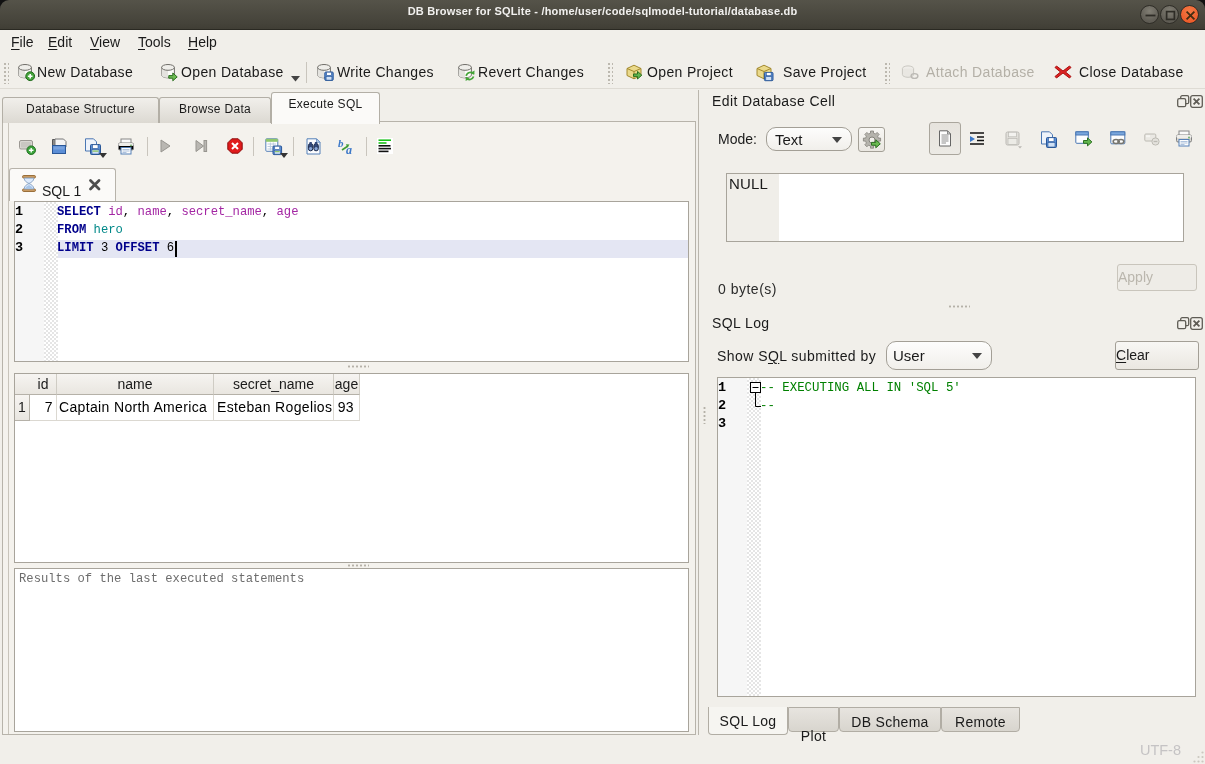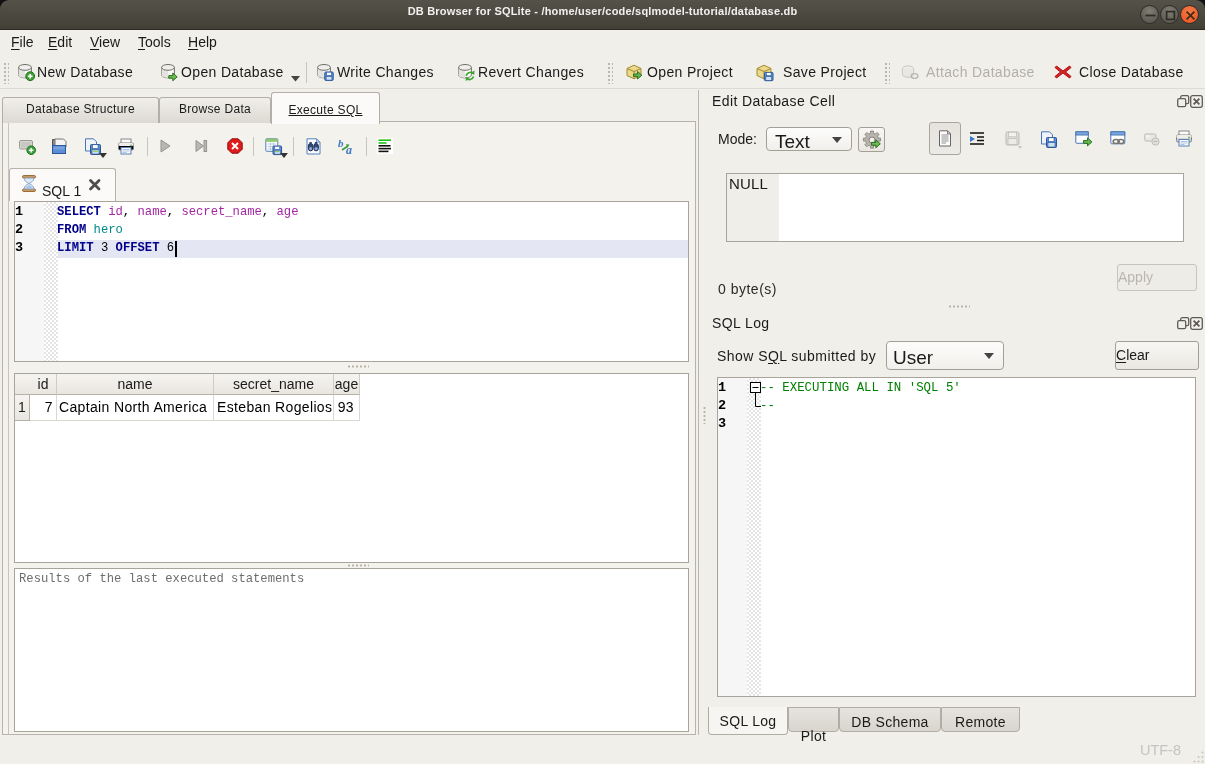--- a/index.html
+++ b/index.html
@@ -33,21 +33,21 @@
   background-image:radial-gradient(circle, #bcb8af 1.1px, transparent 1.3px);
   background-size:4px 4px; background-position:0 0; }
 .dis { color:#b4b0a7; }
 
 
 .maintab { position:absolute; top:97px; height:26px; background:linear-gradient(#f1efeb,#dcd9d2);
   border:1px solid #b3afa6; border-bottom:none; border-radius:3px 3px 0 0;
   font-size:12px; color:#1a1a1a; text-align:center; z-index:3; letter-spacing:0.3px; }
 .maintab.active { top:92px; height:32px; background:#fbfaf8; z-index:5; }
 .maintab span { display:block; margin-top:4px; }
-.maintab.active span { margin-top:10px;text-decoration:underline; }
+.maintab.active span { margin-top:4px; }
 
 
 #pane { position:absolute; left:2px; top:121px; width:694px; height:614px;
   background:#f4f2ed; border:1px solid #b7b3aa; }
 
 .icon { position:absolute; overflow:visible; }
 
 
 #sqltab { position:absolute; left:6px; top:46px; width:107px; height:33px; background:#fbfaf8;
   border:1px solid #b7b3aa; border-bottom:none; border-radius:3px 3px 0 0; z-index:2; }
@@ -81,21 +81,21 @@
 
 
 .hdots { position:absolute; width:22px; height:3px;
   background-image:radial-gradient(circle, #b5b1a8 1px, transparent 1.2px); background-size:4px 3px; }
 .vdots { position:absolute; width:3px; height:22px;
   background-image:radial-gradient(circle, #b5b1a8 1px, transparent 1.2px); background-size:3px 4px; }
 
 
 .dockttl { position:absolute; font-size:14px; color:#1a1a1a; letter-spacing:0.4px; }
 .combo { position:absolute; background:linear-gradient(#fdfdfc,#f1efeb);
-  border:1px solid #a39f96; border-radius:4px; font-size:19px; color:#1a1a1a;text-align:right; }
+  border:1px solid #a39f96; border-radius:10px; font-size:15px; color:#1a1a1a;text-align:right; }
 .combo .arr { position:absolute; right:9px; top:50%; margin-top:-2.5px; width:0; height:0;
   border-left:5.5px solid transparent; border-right:5.5px solid transparent; border-top:6.5px solid #444; }
 .btn { position:absolute; background:linear-gradient(#f8f7f4,#eae7e1);
   border:1px solid #a39f96; border-radius:3px; font-size:14px; color:#1a1a1a; text-align:left; }
 .btn.disabled { background:#eeece7; border-color:#c9c5bc; color:#bab6ad; }
 
 #nullbox { position:absolute; left:726px; top:173px; width:458px; height:69px; background:#fff; border:1px solid #a8a49b; }
 #nullbox .strip { position:absolute; left:0; top:0; width:52px; height:100%; background:#f0eee9; }
 #nullbox .nulltxt { position:absolute; left:2px; top:1px; font-size:15px; font-weight:normal; color:#1a1a1a; letter-spacing:0.2px; }
 
@@ -461,21 +461,21 @@
   <svg class="icon" style="left:1177px; top:317px;" width="13" height="13">
       <rect x="3.7" y="0.7" width="8" height="8" rx="1.5" fill="none" stroke="#5f5c55" stroke-width="1.3"></rect>
       <rect x="0.7" y="3.7" width="8" height="8" rx="1.5" fill="#f1efea" stroke="#5f5c55" stroke-width="1.3"></rect>
     </svg>
   <svg class="icon" style="left:1190px; top:317px;" width="13" height="13">
       <rect x="0.7" y="0.7" width="11.6" height="11.6" rx="2" fill="none" stroke="#5f5c55" stroke-width="1.3"></rect>
       <path d="M3.6 3.6 l5.8 5.8 M9.4 3.6 l-5.8 5.8" stroke="#5f5c55" stroke-width="1.8"></path>
     </svg>
 
   <div class="abs" style="left:717px; top:348px; font-size:14px; color:#1a1a1a; letter-spacing:0.45px;">Show S<u>Q</u>L submitted by</div>
-  <div class="combo" style="left:886px; top:341px; width:118px; height:29px;">
+  <div class="combo" style="left:886px; top:341px; width:106px; height:29px;">
       <span style="position:absolute; left:6px; top:5px;">User</span>
       <span class="arr"></span>
     </div>
   <div class="btn" style="left:1115px; top:341px; width:84px; height:29px; line-height:27px;"><u>C</u>lear</div>
 
   <div id="logbox">
     <div class="edmargin"></div>
     <div class="edfold"></div>
     <div class="lnum" style="top:1px;">1</div>
     <div class="lnum" style="top:19px;">2</div>

